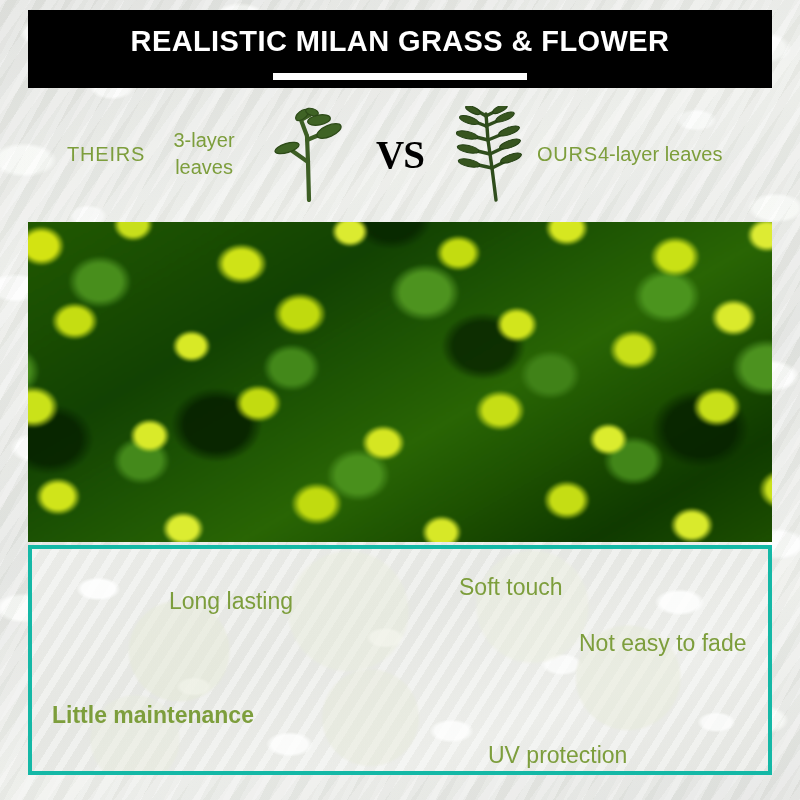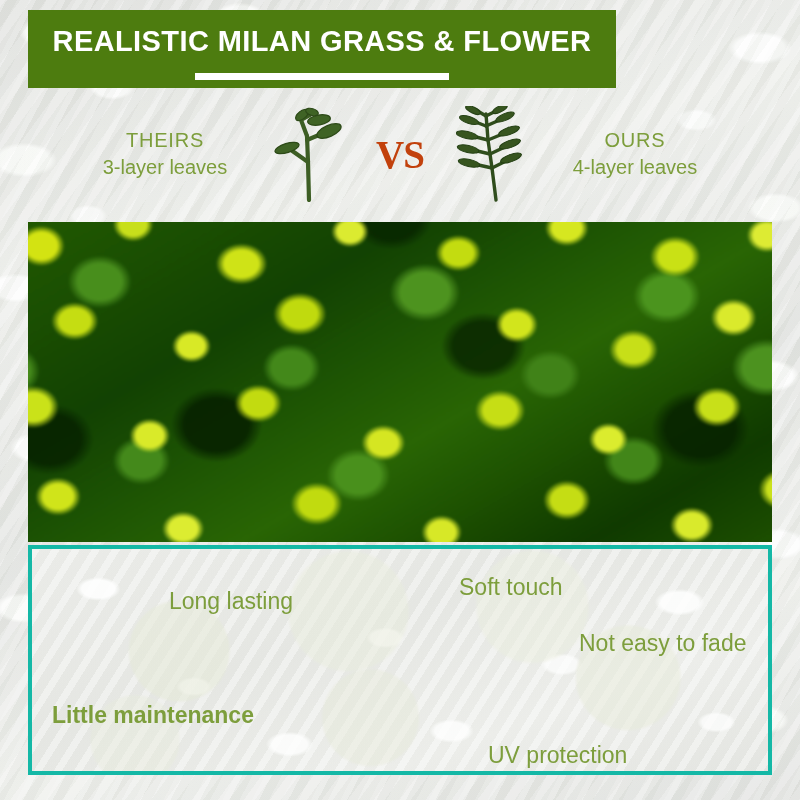--- a/index.html
+++ b/index.html
@@ -44,22 +44,22 @@
   #bg-streaks{
     position:absolute;inset:0;
     background-image:
       repeating-linear-gradient(118deg, rgba(255,255,255,.30) 0 6px, rgba(205,210,200,.12) 6px 15px, rgba(255,255,255,.10) 15px 26px),
       repeating-linear-gradient(-54deg, rgba(255,255,255,.22) 0 9px, rgba(198,205,192,.10) 9px 21px);
     opacity:.85;
   }
 
   
   #header-banner{
-    position:absolute;left:28px;top:10px;width:588px;height:78px;
-    background:#4d7c0f;
+    position:absolute;left:28px;top:10px;width:744px;height:78px;
+    background:#000000;
     display:flex;flex-direction:column;align-items:center;justify-content:flex-start;
   }
   #header-title{
     color:#ffffff;
     font-size:29px;
     font-weight:bold;
     letter-spacing:.4px;
     line-height:1;
     margin-top:17px;
     white-space:nowrap;
@@ -68,32 +68,32 @@
   #header-underline{
     width:254px;height:7px;background:#ffffff;margin-top:17px;
   }
 
   
   #comparison-row{
     position:absolute;left:0;top:96px;width:800px;height:116px;
     display:flex;align-items:center;justify-content:center;
   }
   .cmp-label{
-    display:flex;flex-direction:column;align-items:center;justify-content:space-between;
+    display:flex;flex-direction:row;align-items:center;justify-content:flex-start;
     color:#7d9e3c;
     font-size:20px;
     line-height:1.35;
     width:196px;
     text-align:center;
   }
   .cmp-label .lab-top{letter-spacing:.8px;}
   .cmp-sprig{width:92px;display:flex;align-items:center;justify-content:center;}
   #vs-badge{
     width:90px;text-align:center;
-    color:#c2410c;
+    color:#000000;
     font-family:"Liberation Serif", serif;
     font-weight:bold;
     font-size:39px;
     letter-spacing:-1px;
     line-height:1;
   }
 
   
   #product-photo{
     position:absolute;left:28px;top:222px;width:744px;height:320px;

